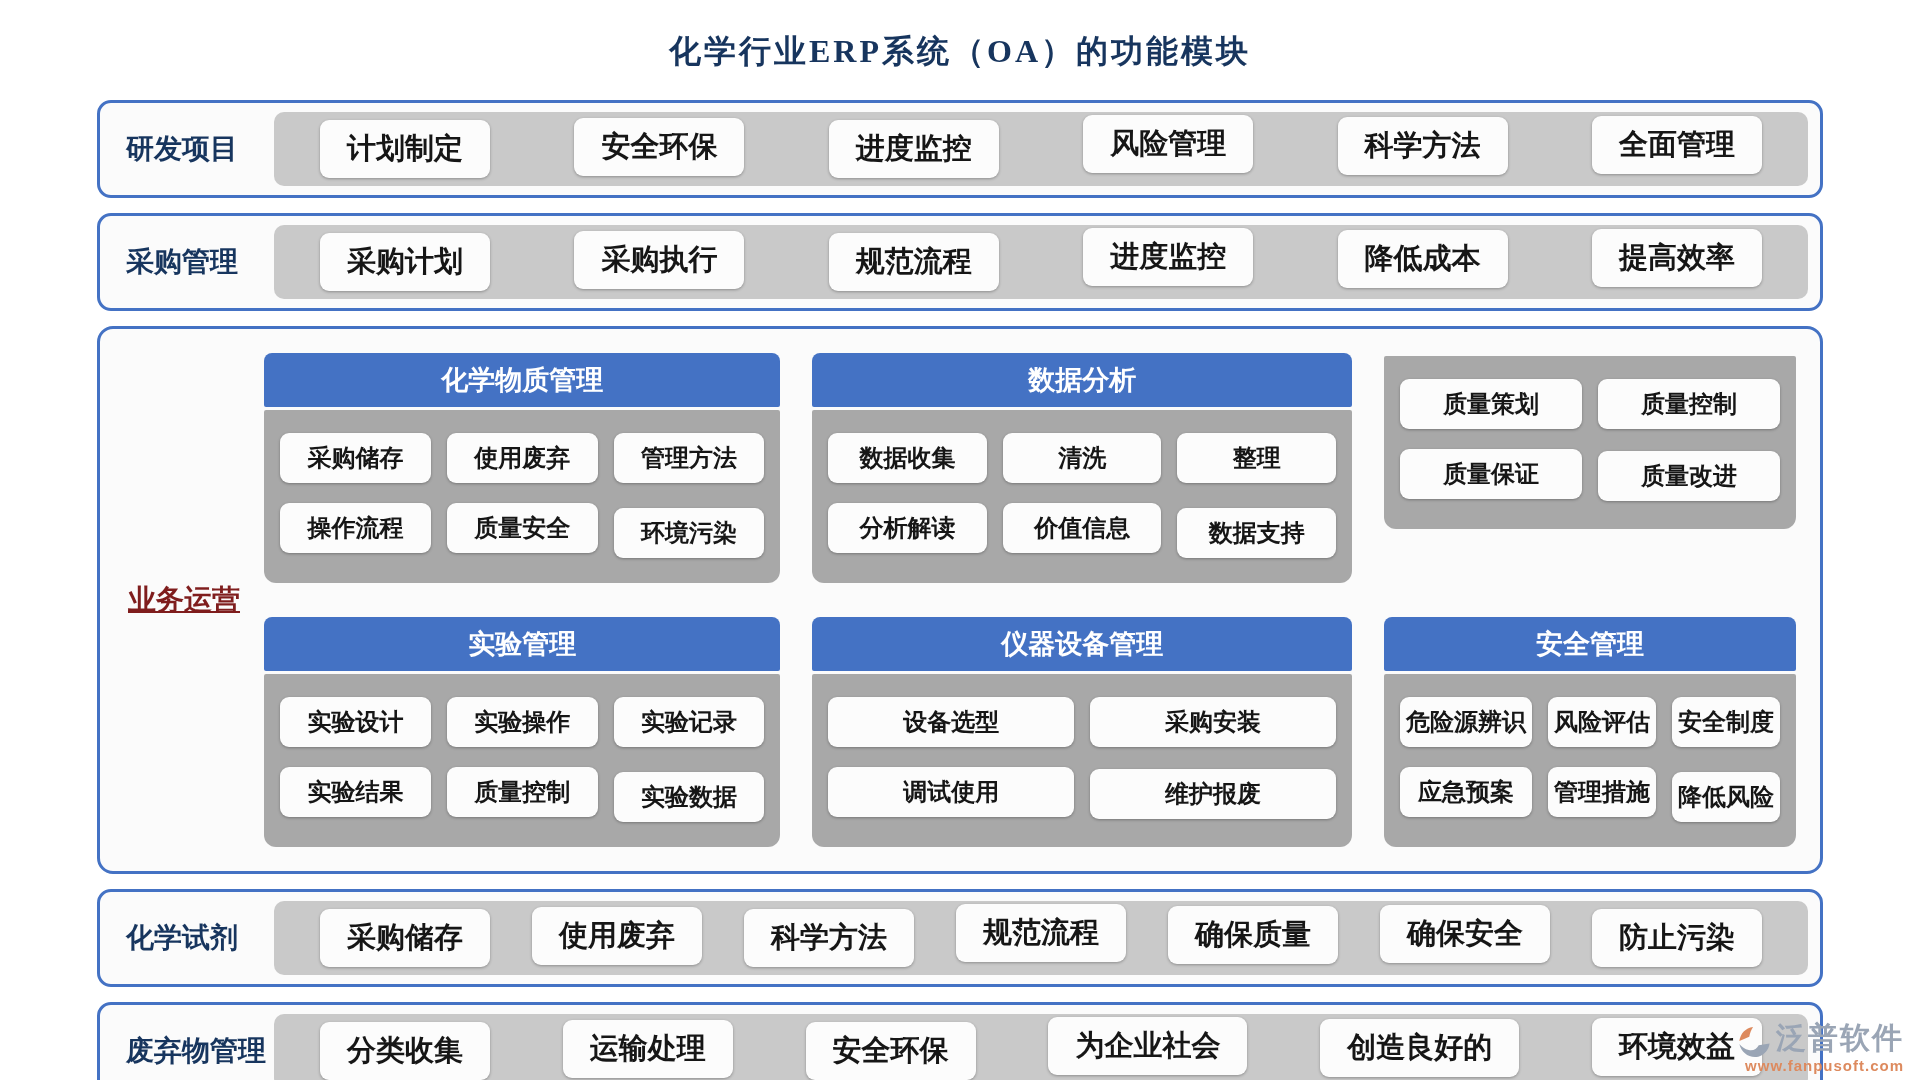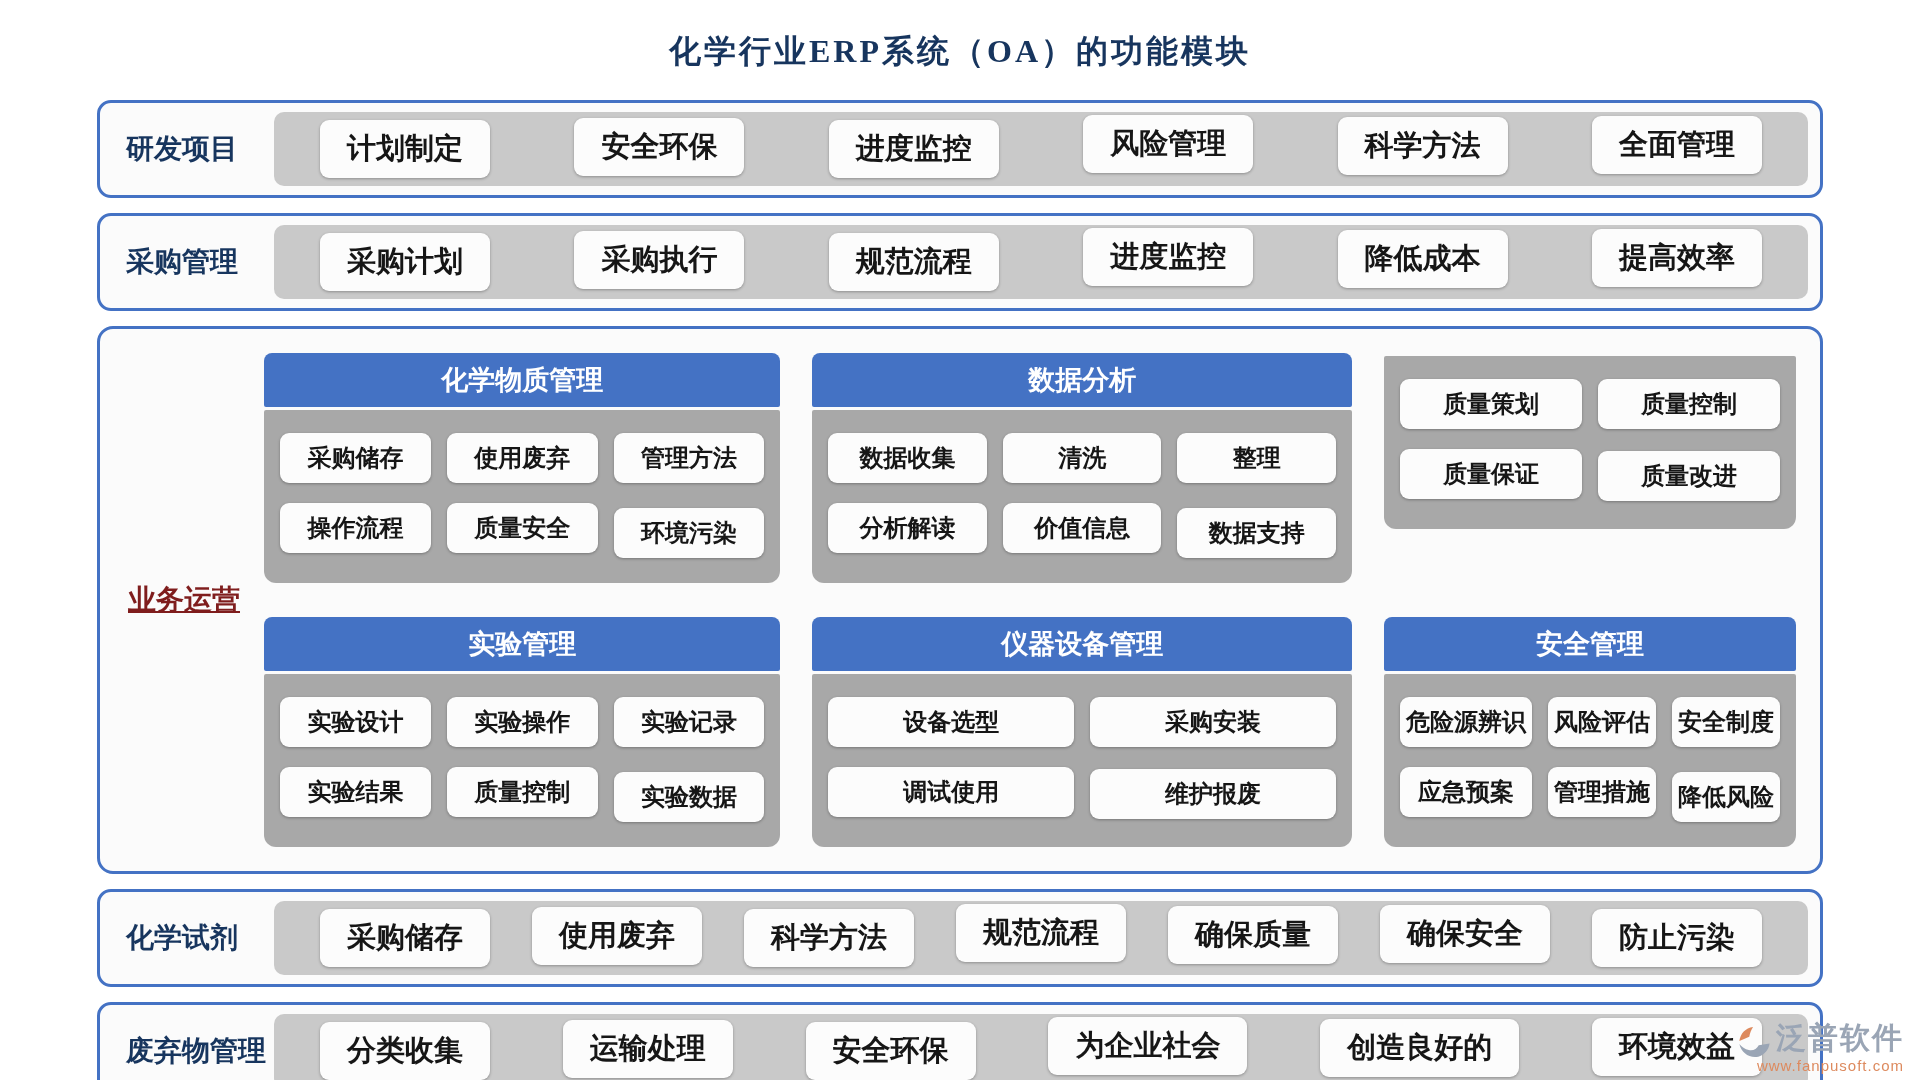--- a/index.html
+++ b/index.html
@@ -75,21 +75,21 @@
   .brand{
     position:absolute;right:16px;bottom:6px;
     display:flex;flex-direction:column;align-items:flex-end;
     font-family:"Liberation Sans","DejaVu Sans",sans-serif;
   }
   .brand-top{display:flex;align-items:flex-end;gap:5px;}
   .brand-name{
     font-size:30px;font-weight:bold;color:#9aa5b5;letter-spacing:2px;
     font-family:"Liberation Serif","DejaVu Serif",serif;
   }
-  .brand-url{font-size:15px;font-weight:normal;color:#dd8a5e;letter-spacing:1px;margin-top:-2px;}
+  .brand-url{font-size:15px;font-weight:bold;color:#dd8a5e;letter-spacing:1px;margin-top:-2px;}
   .brand-icon{display:inline-flex;width:34px;height:34px;}
 </style>
 </head>
 <body>
 
 <h1 class="title">化学行业ERP系统（OA）的功能模块</h1>
 
 <div class="stack">
 
   <section class="band">

